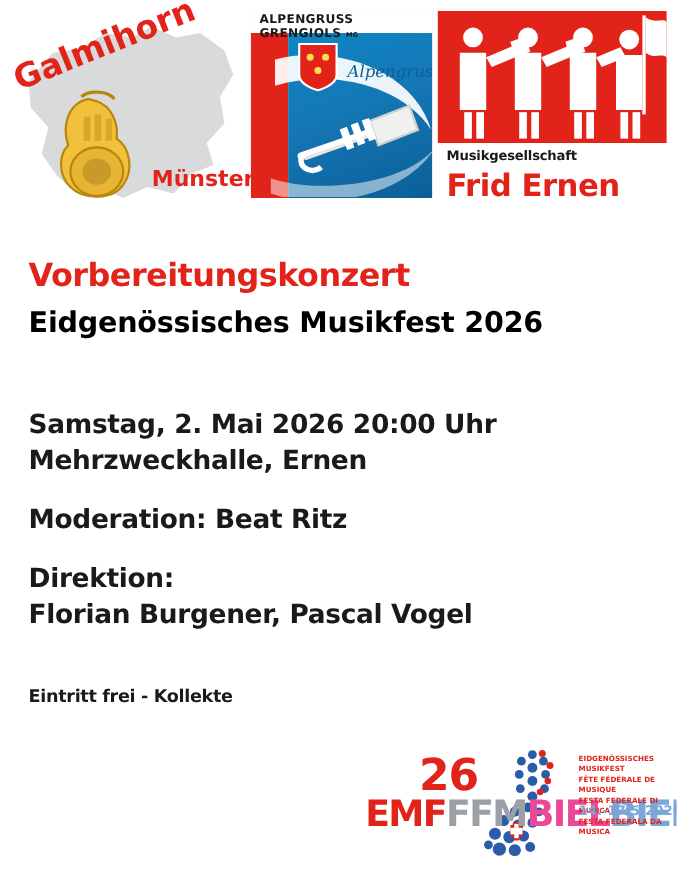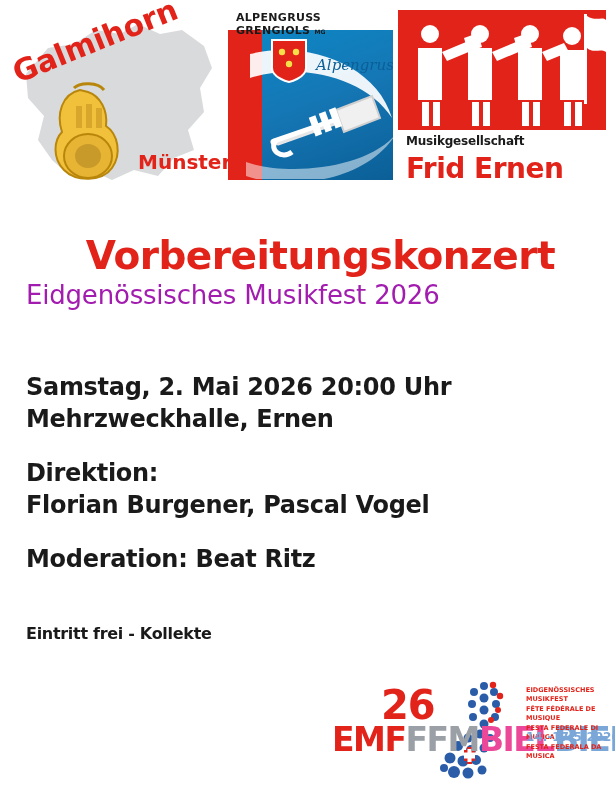--- a/index.html
+++ b/index.html
@@ -162,32 +162,31 @@
     font-size: 28px;
     font-weight: bold;
     color: #e2231a;
     font-family: "DejaVu Sans", sans-serif;
     letter-spacing: -0.5px;
   }
 
   
   .headline {
     margin: 38px 0 0 26px;
-    font-size: 39px;
+    font-size: 29px;
     font-weight: bold;
     color: #e2231a;
     letter-spacing: -0.5px;
     font-family: "DejaVu Sans", sans-serif;
-    text-align: center;
   }
   .subheadline {
-    margin: 2px 0 0 26px;
+    margin: 12px 0 0 26px;
     font-size: 26px;
-    font-weight: normal;
-    color: #a21caf;
+    font-weight: bold;
+    color: #000000;
     letter-spacing: -0.2px;
     font-family: "DejaVu Sans", sans-serif;
   }
 
   
   .details {
     margin: 62px 14px 0 26px;
   }
   .detail-block {
     margin-bottom: 22px;
@@ -365,25 +364,25 @@
 
 <div class="headline">Vorbereitungskonzert</div>
 <div class="subheadline">Eidgenössisches Musikfest 2026</div>
 
 <div class="details">
   <div class="detail-block">
     <div class="detail-line">Samstag, 2. Mai 2026 20:00 Uhr</div>
     <div class="detail-line">Mehrzweckhalle, Ernen</div>
   </div>
   <div class="detail-block">
+    <div class="detail-line">Moderation: Beat Ritz</div>
+  </div>
+  <div class="detail-block">
     <div class="detail-line">Direktion:</div>
     <div class="detail-line">Florian Burgener, Pascal Vogel</div>
-  </div>
-  <div class="detail-block">
-    <div class="detail-line">Moderation: Beat Ritz</div>
   </div>
 </div>
 
 <div class="entry-free">Eintritt frei - Kollekte</div>
 
 <div class="emf-logo">
   <svg class="emf-note" viewBox="0 0 76 104">
     <g fill="#2a5ca8">
       <circle cx="46" cy="6" r="4"></circle>
         <circle cx="56" cy="12" r="4"></circle>

